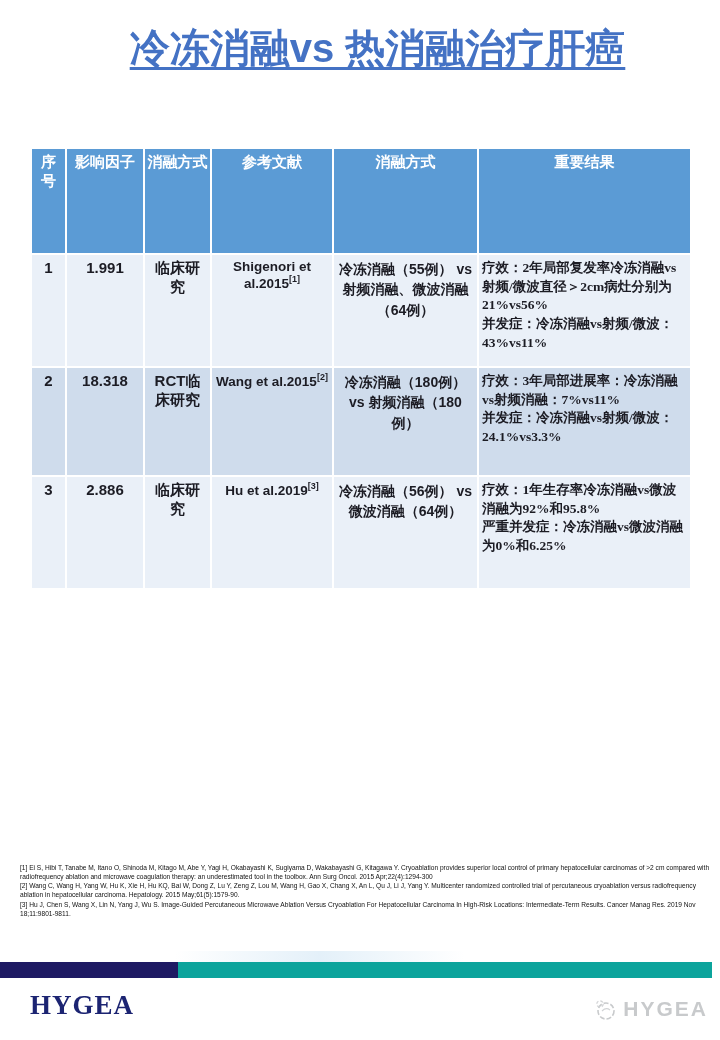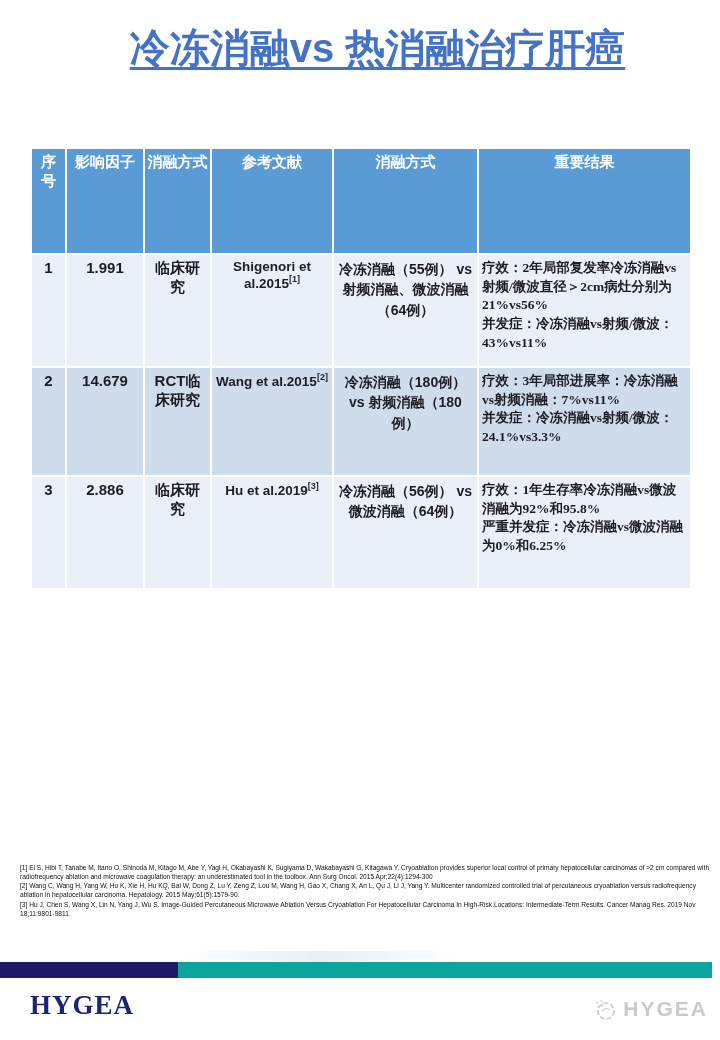--- a/index.html
+++ b/index.html
@@ -98,21 +98,21 @@
         <td class="c-type">临床研究</td>
         <td class="c-ref"><span>Shigenori et al.2015</span><sup>[1]</sup></td>
         <td class="c-method">冷冻消融（55例） vs 射频消融、微波消融（64例）</td>
         <td class="c-results">
           <div>疗效：2年局部复发率冷冻消融vs射频/微波直径＞2cm病灶分别为21%vs56%</div>
           <div>并发症：冷冻消融vs射频/微波：43%vs11%</div>
         </td>
       </tr>
       <tr class="band-dark" style="height:109px">
         <td class="c-no">2</td>
-        <td class="c-if">14.679</td>
+        <td class="c-if">18.318</td>
         <td class="c-type">RCT临床研究</td>
         <td class="c-ref"><span>Wang et al.2015</span><sup>[2]</sup></td>
         <td class="c-method">冷冻消融（180例） vs 射频消融（180例）</td>
         <td class="c-results">
           <div>疗效：3年局部进展率：冷冻消融vs射频消融：7%vs11%</div>
           <div>并发症：冷冻消融vs射频/微波：24.1%vs3.3%</div>
         </td>
       </tr>
       <tr class="band-light" style="height:113px">
         <td class="c-no">3</td>

